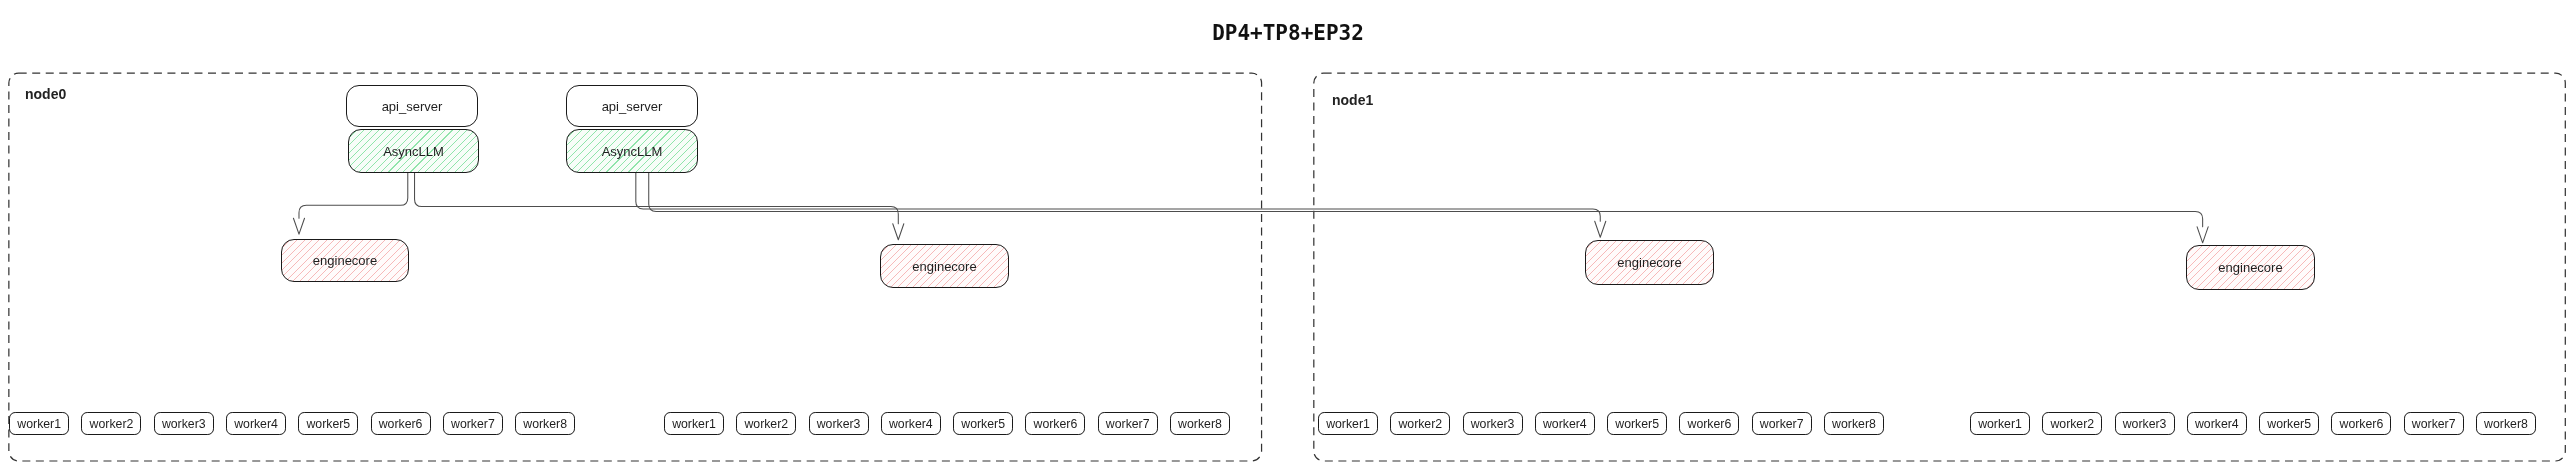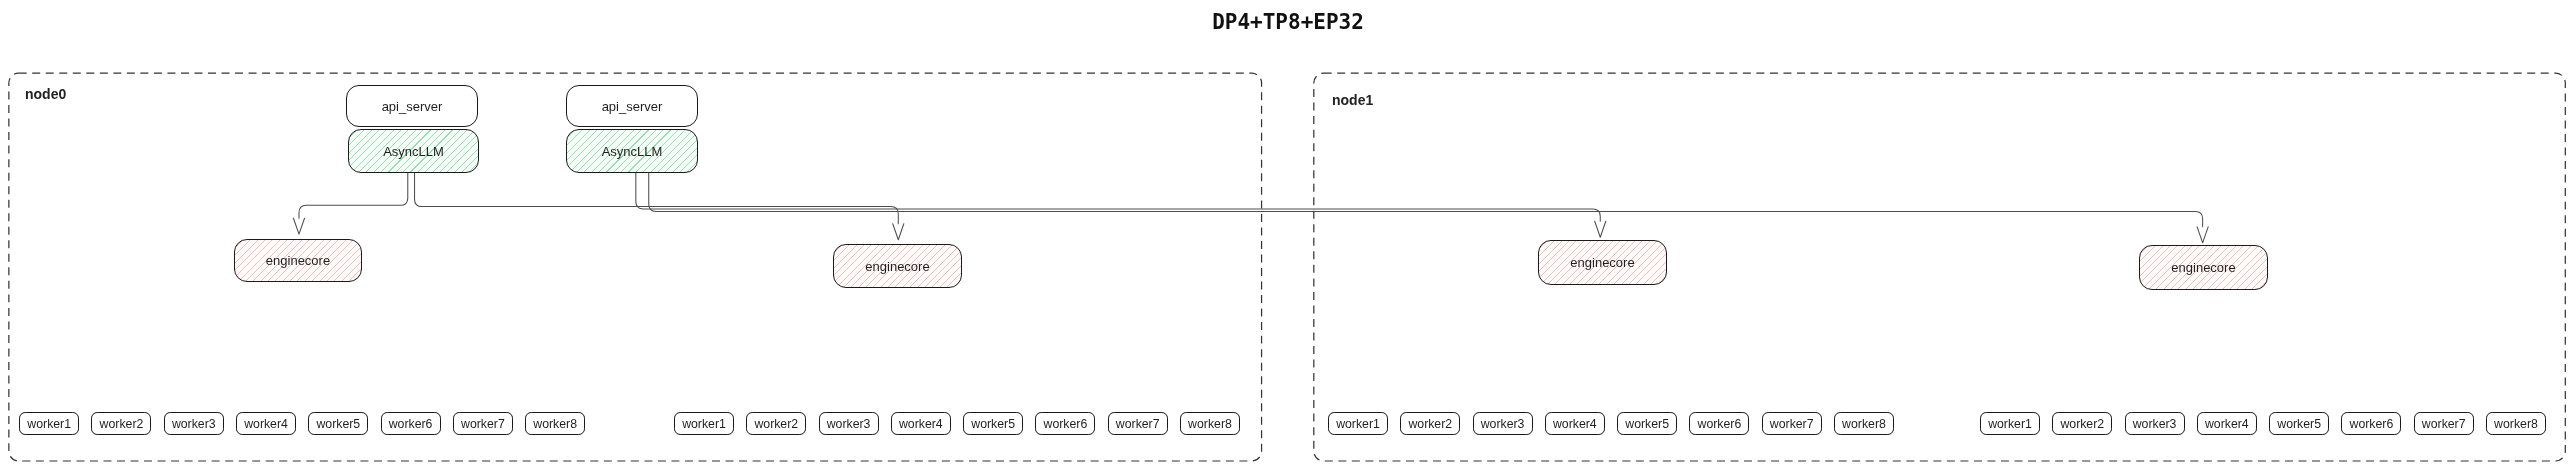--- a/index.html
+++ b/index.html
@@ -5,21 +5,21 @@
   html,body { margin:0; padding:0; background:#ffffff; }
   #canvas {
     position:relative;
     width:2576px; height:469px;
     background:#ffffff;
     font-family:"Liberation Sans", sans-serif;
     overflow:hidden;
   }
   #edges-layer { position:absolute; left:0; top:0; z-index:0; }
   .title {
-    position:absolute; left:0; right:0; top:10px;
+    position:absolute; left:0; right:0; top:21px;
     text-align:center;
     font-family:"DejaVu Sans Mono", monospace;
     font-weight:bold; font-size:21px; color:#111111;
     letter-spacing:0px;
   }
   .node-label {
     position:absolute;
     font-family:Liberation Sans, sans-serif;
     font-weight:bold; font-size:14px; color:#222222;
     z-index:2;
@@ -36,26 +36,26 @@
     background-color:#f7fdf8;
     background-image:repeating-linear-gradient(135deg,
       rgba(110,220,145,0.75) 0px, rgba(110,220,145,0.75) 0.8px,
       transparent 0.8px, transparent 5.2px);
   }
   .hatch-pink {
     background-color:#fffbfb;
     background-image:repeating-linear-gradient(135deg,
       rgba(242,150,150,0.65) 0px, rgba(242,150,150,0.65) 0.7px,
       transparent 0.7px, transparent 5.2px);
+    margin-left:47px;
   }
   .worker-row {
     position:absolute; top:412px; width:566px; height:23.4px;
     display:flex; justify-content:space-between;
     z-index:1;
-    margin-left:10px;
   }
   .worker {
     box-sizing:border-box; width:60px; height:23.4px;
     border:1.2px solid #1a1a1a; border-radius:6.2px;
     background:#ffffff;
     display:flex; align-items:center; justify-content:center;
     font-size:12.3px; color:#1f1f1f;
   }
 </style>
 </head>

